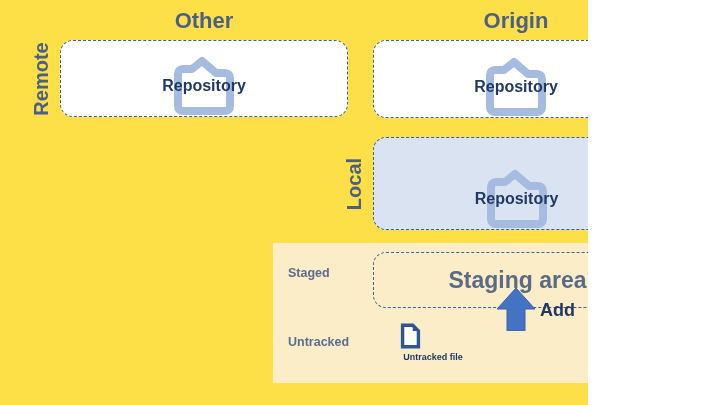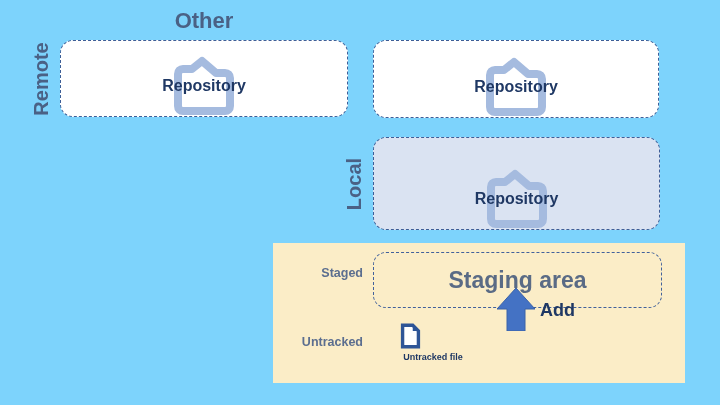--- a/index.html
+++ b/index.html
@@ -1,18 +1,18 @@
 <!DOCTYPE html>
 <html><head>
 <meta charset="utf-8">
 <style>
   html,body{margin:0;padding:0;background:#ffffff;}
   #canvas{
-    position:relative;width:720px;height:405px;overflow:hidden;
-    background:#7dd3fc;
+    position:relative;width:588px;height:405px;overflow:hidden;
+    background:#fde047;
     font-family:"Liberation Sans","DejaVu Sans",sans-serif;
   }
   .abs{position:absolute;}
   .col-title{
     font-size:22px;font-weight:bold;color:#4A6185;text-align:center;
   }
   .row-label{
     font-size:20px;font-weight:bold;color:#4A6185;white-space:nowrap;
     transform:translate(-50%,-50%) rotate(-90deg);
   }
@@ -29,37 +29,38 @@
   }
   .stage-panel{background:#FBEDC7;}
   .dashed-box{
     border:1px dashed #41619B;border-radius:13px;box-sizing:border-box;
     display:flex;align-items:center;justify-content:center;background:transparent;
   }
   .big-zone-label{
     font-size:23px;font-weight:bold;color:#5A6B85;white-space:nowrap;
   }
   .side-label{
-    font-size:12.5px;font-weight:bold;color:#5B6E8F;text-align:right;
+    font-size:12.5px;font-weight:bold;color:#5B6E8F;
   }
   .add-label{
     font-size:18px;font-weight:bold;color:#1F3864;white-space:nowrap;
   }
   .untracked-label{
     font-size:9px;font-weight:bold;color:#1F3864;white-space:nowrap;
     text-align:center;transform:translateX(-50%);
   }
   .z-top{z-index:5;}
 </style>
 </head>
 <body>
 
 <div id="canvas">
 
   <div class="abs col-title" style="left:60px;top:8px;width:288px;">Other</div>
+  <div class="abs col-title" style="left:373px;top:8px;width:286px;">Origin</div>
 
   <div class="abs row-label" style="left:41px;top:79px;">Remote</div>
   <div class="abs row-label" style="left:354px;top:184px;">Local</div>
 
   <div class="abs repo-box" style="left:60px;top:40px;width:288px;height:77px;">
     <div class="folder-wrap">
       <svg width="70" height="60" viewBox="0 0 70 60">
         <path d="M14,55 C11,55 9,53 9,50 L9,18 C9,15 11,13 14,13 L23,13 L33,5 L47,17 L56,17 C59,17 61,19 61,22 L61,50 C61,53 59,55 56,55 Z" fill="none" stroke="#A5BBDF" stroke-width="8" stroke-linejoin="round"></path>
       </svg>
       <span class="repo-label">Repository</span>

